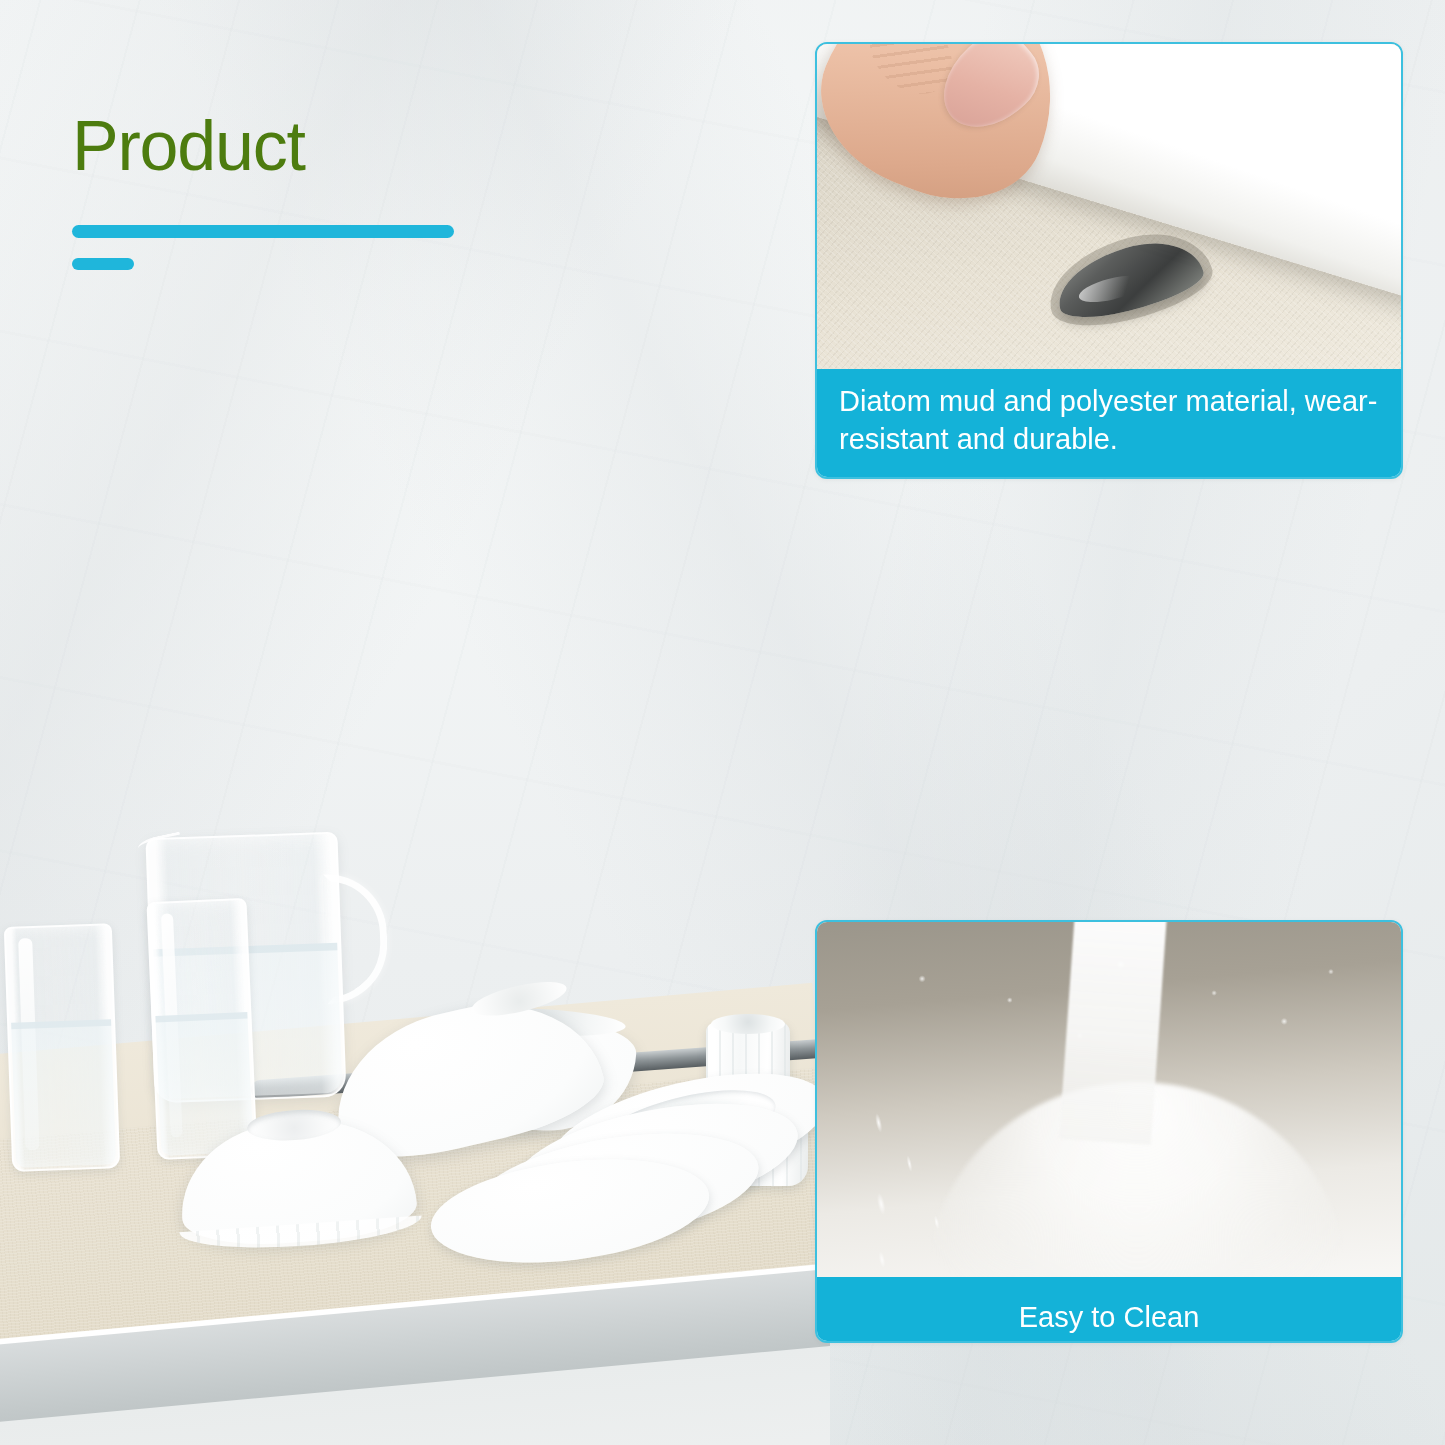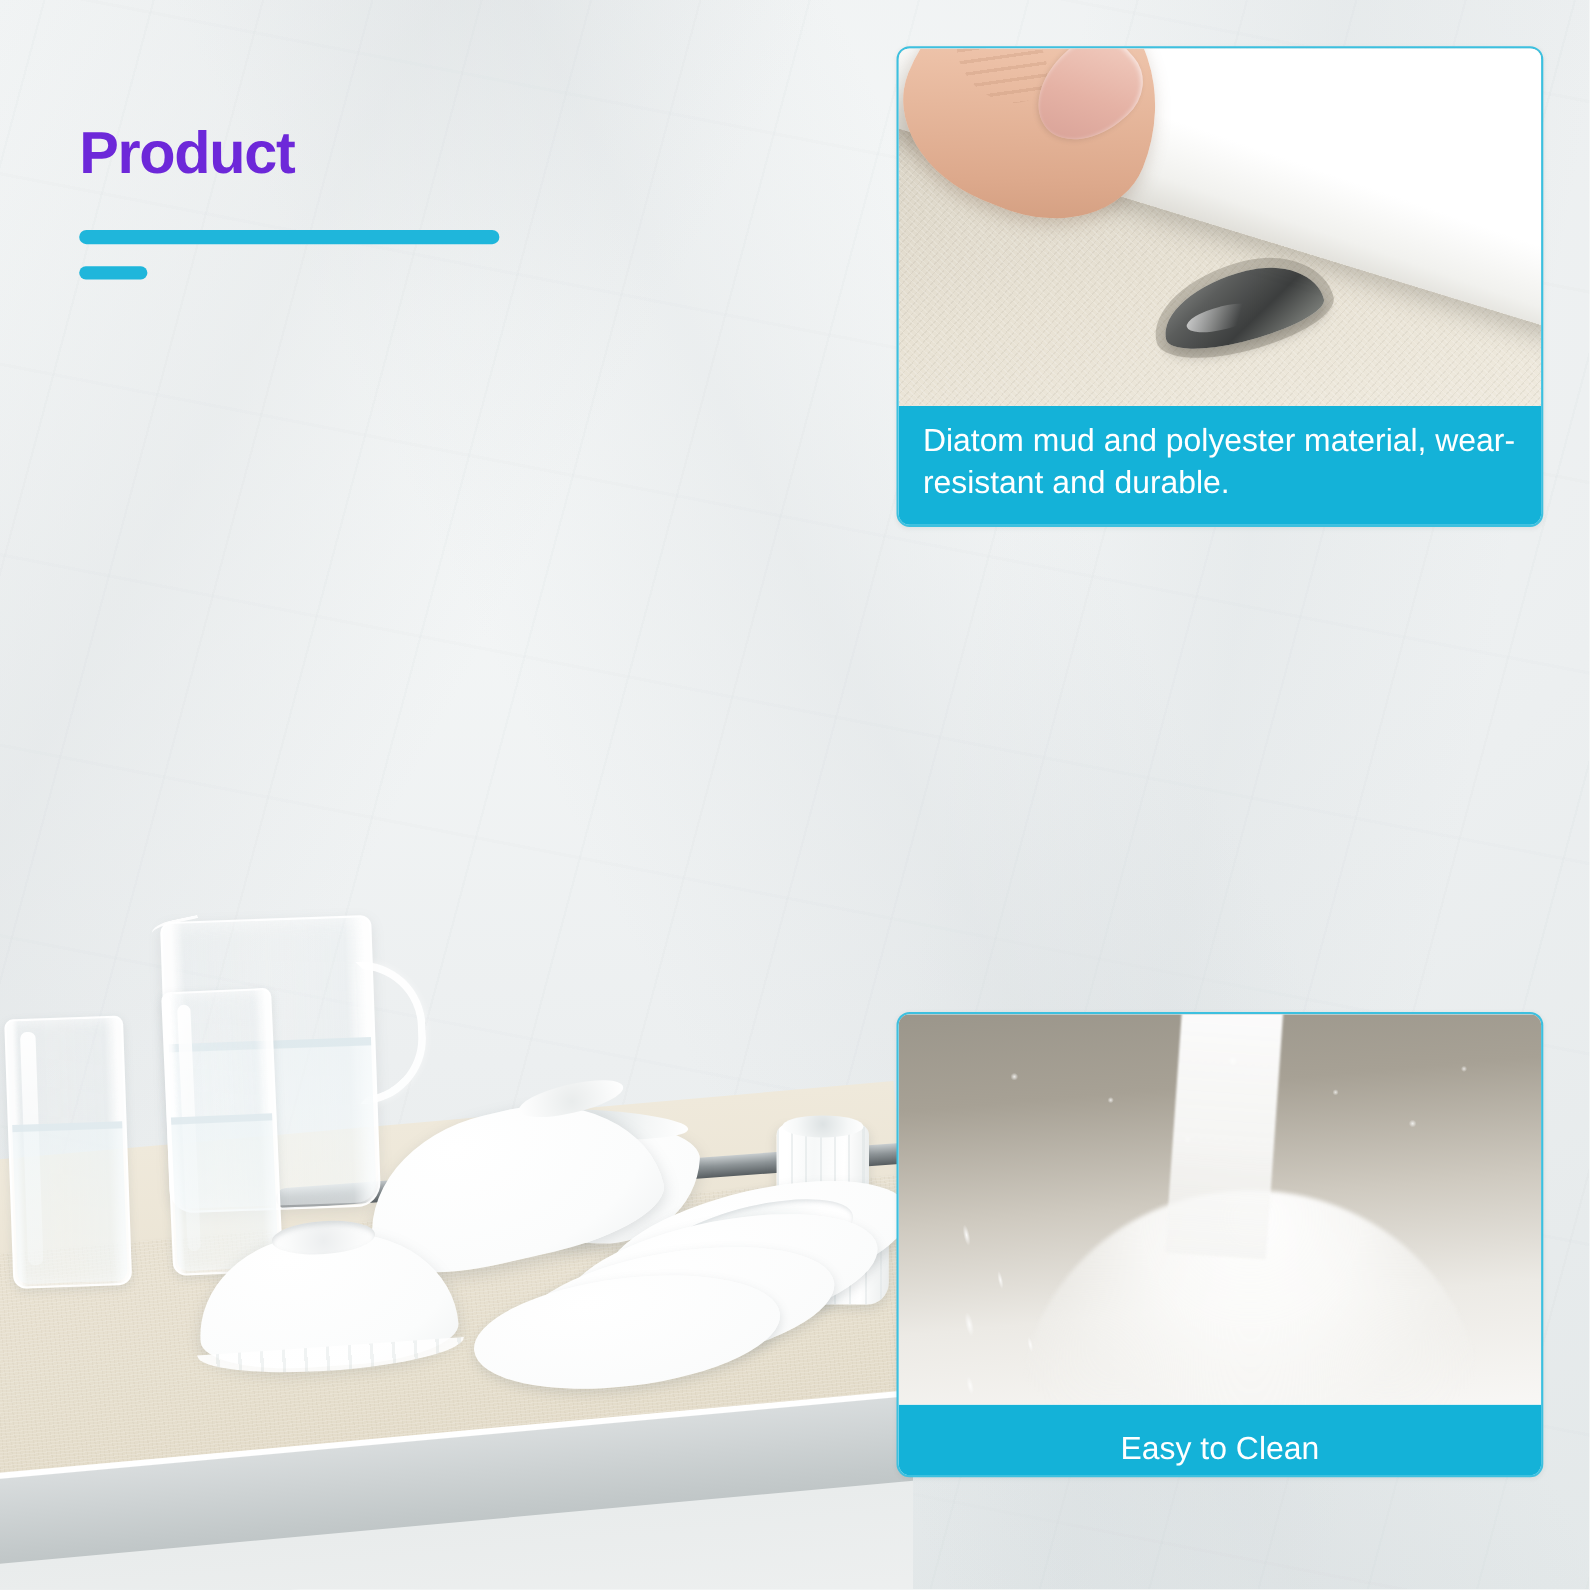--- a/index.html
+++ b/index.html
@@ -30,22 +30,22 @@
       repeating-linear-gradient(105deg, rgba(255,255,255,0) 0 38px, rgba(197,205,209,.22) 38px 40px, rgba(255,255,255,0) 40px 96px),
       repeating-linear-gradient(11deg,  rgba(255,255,255,0) 0 72px, rgba(205,212,215,.16) 72px 75px, rgba(255,255,255,0) 75px 170px);
   }
 
   
   .headline {
     position:absolute; left:72px; top:113px; width:640px;
     z-index:30;
   }
   .headline h1 {
-    font-size:54px; line-height:.97;
-    font-weight:700; color:#6d28d9;
+    font-size:70px; line-height:.97;
+    font-weight:400; color:#4d7c0f;
     letter-spacing:-1.2px;
   }
   .accent-long {
     margin-top:44px;
     width:382px; height:13px; border-radius:7px;
     background:#1fb6db;
   }
   .accent-short {
     margin-top:20px;
     width:62px; height:12px; border-radius:6px;

